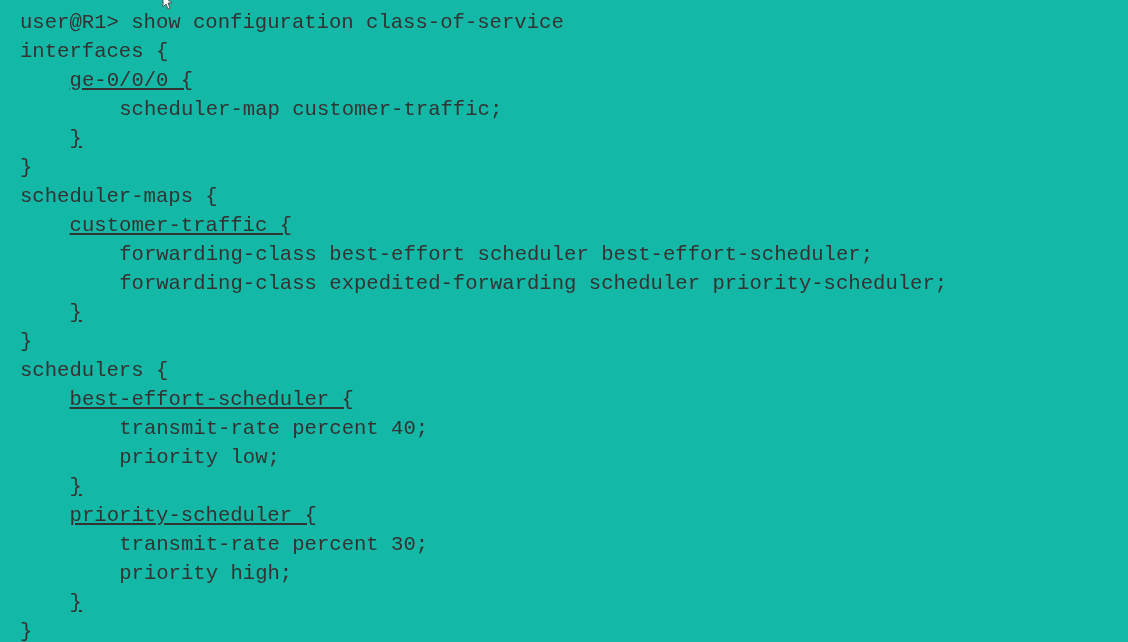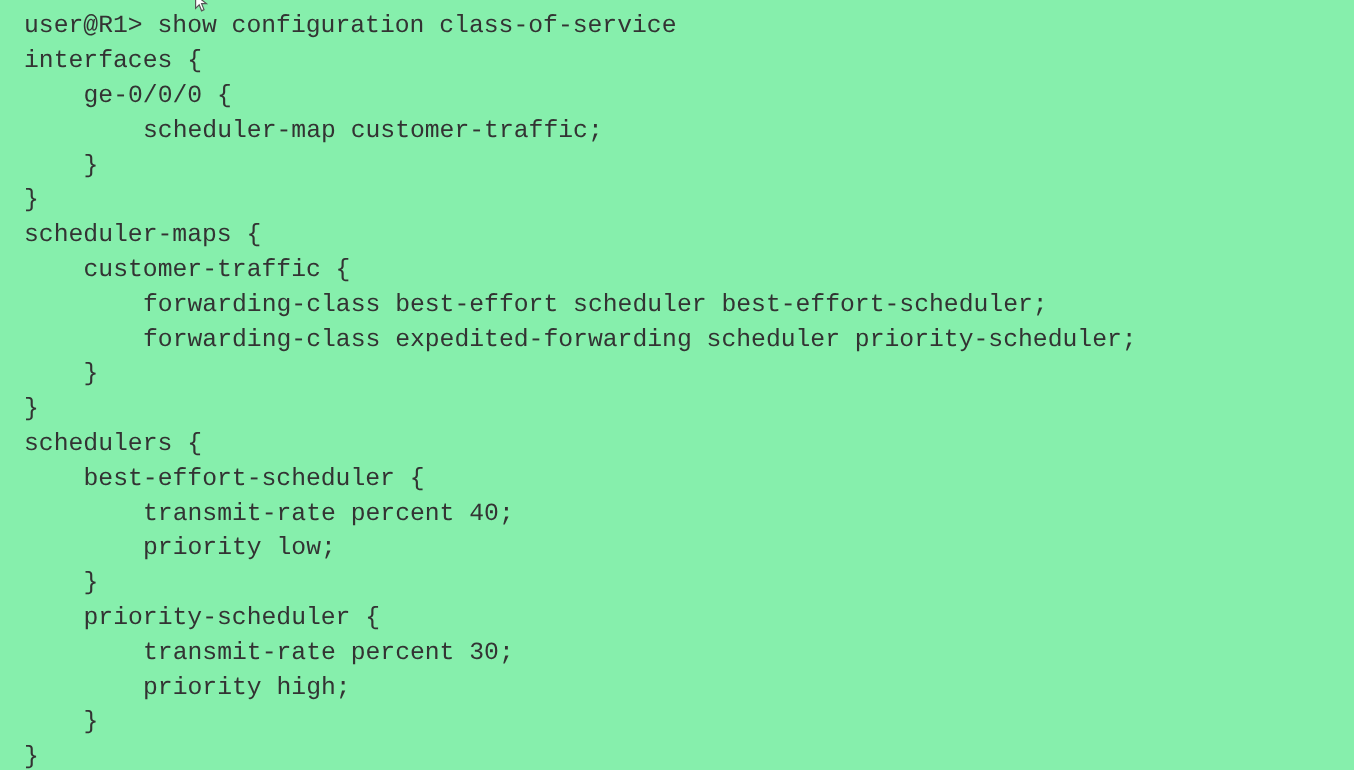--- a/index.html
+++ b/index.html
@@ -7,39 +7,39 @@
       padding: 0;
       background: #ffffff;
       width: 1128px;
       height: 642px;
       overflow: hidden;
     }
     .screen {
       position: relative;
       width: 1128px;
       height: 642px;
-      background: #86efac;
+      background: #14b8a6;
       overflow: hidden;
     }
     .terminal {
       position: absolute;
       left: 20px;
       top: 8px;
       margin: 0;
       font-family: "Liberation Mono", "DejaVu Sans Mono", monospace;
       font-size: 20.6px;
       line-height: 29px;
       color: #333333;
       white-space: pre;
     }
     .line {
       display: block;
       height: 29px;
     }
-    .indent-1 { padding-left: 49.6px; }
+    .indent-1 { padding-left: 49.6px; text-decoration: underline; }
     .indent-2 { padding-left: 99.2px; }
     .cursor {
       position: absolute;
       left: 161px;
       top: -4px;
       width: 14px;
       height: 14px;
     }
   </style>
 </head>

